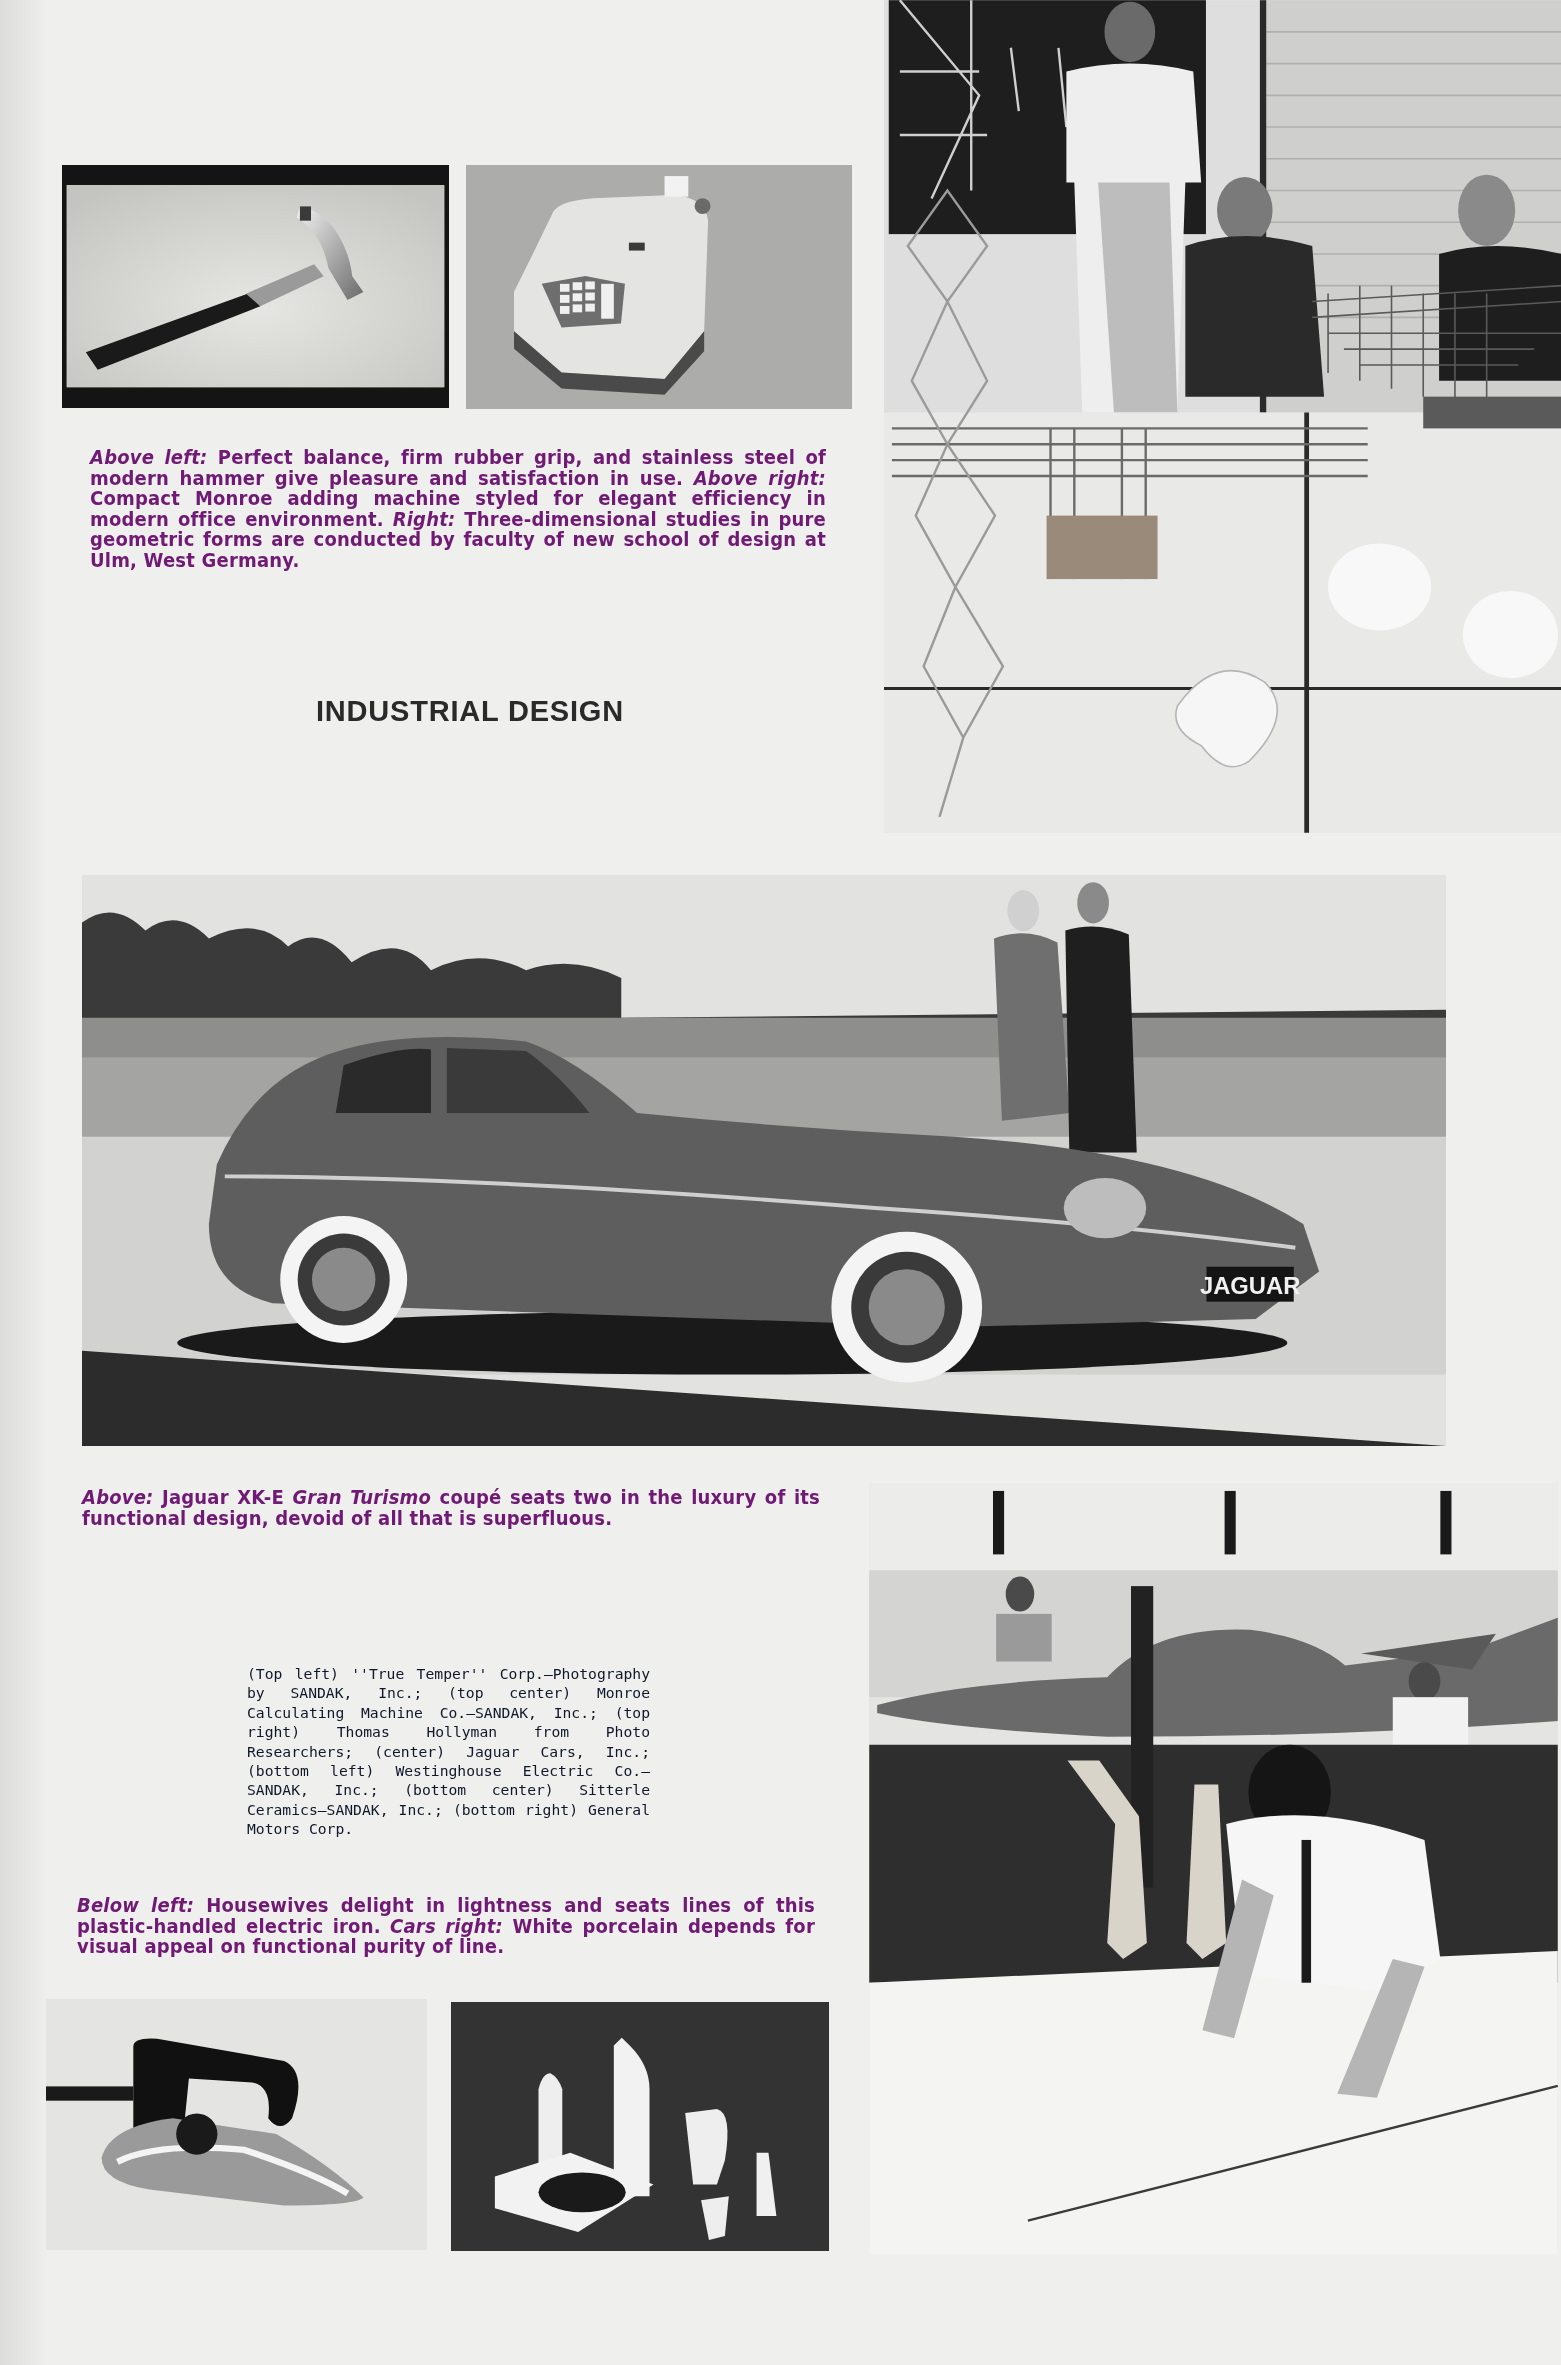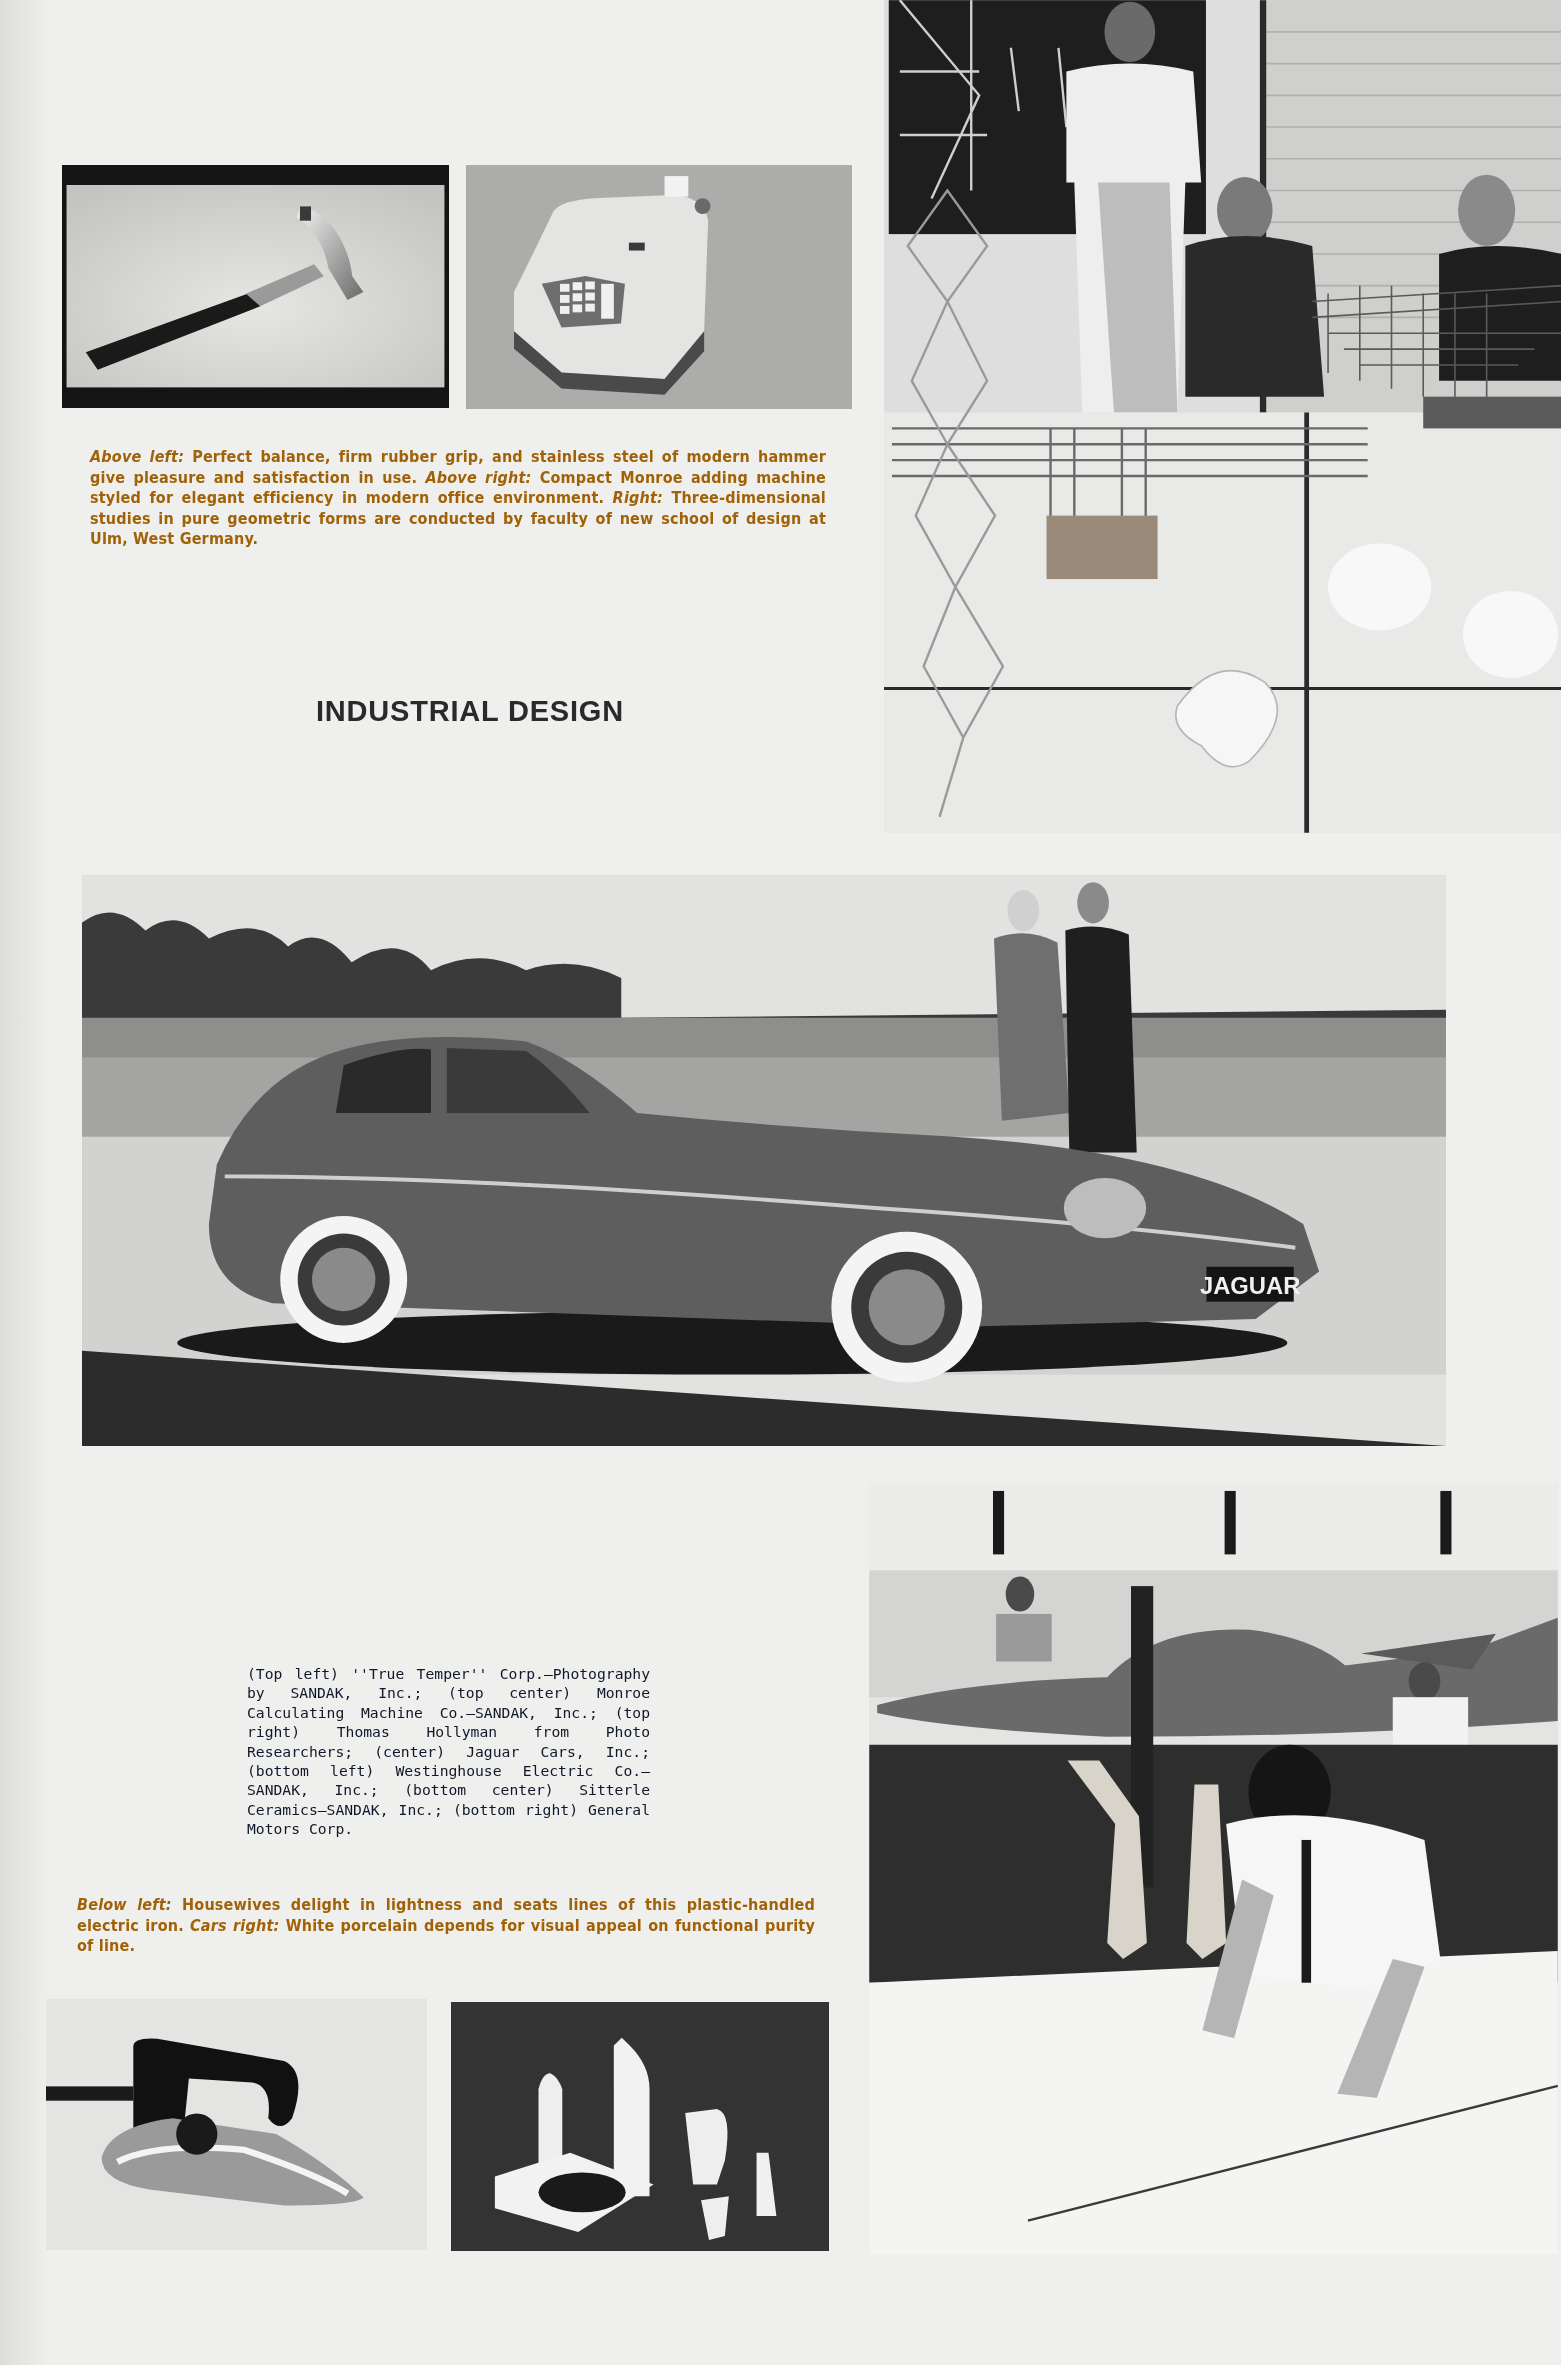--- a/index.html
+++ b/index.html
@@ -9,22 +9,22 @@
       font-family: "DejaVu Sans", sans-serif;
       color: #1c1c1c;
     }
     .page-shade {
       position: absolute; left: 0; top: 0; width: 48px; height: 2366px;
       background: linear-gradient(to right, #dcdcda, #efefed);
     }
     .photo { position: absolute; overflow: hidden; }
     .caption {
       position: absolute; font-family: "DejaVu Sans Condensed", "DejaVu Sans", sans-serif;
-      font-size: 16px; line-height: 20.6px; text-align: justify; font-weight: bold;
-      letter-spacing: 0.2px; color: #a16207;
+      font-size: 20px; line-height: 20.6px; text-align: justify; font-weight: bold;
+      letter-spacing: 0.2px; color: #701a75;
     }
     .caption p { margin: 0 0 20.6px 0; }
     .caption i { font-style: italic; font-weight: bold; }
     .title {
       position: absolute; left: 316px; top: 695px;
       font-family: "Liberation Sans", sans-serif; font-weight: bold;
       font-size: 29px; letter-spacing: 0.8px; color: #2a2a2a;
     }
     .credits {
       position: absolute; left: 247px; top: 1664px; width: 403px;
@@ -188,20 +188,23 @@
       <circle cx="1040" cy="545" r="48" fill="#8a8a8a"></circle>
 
     <ellipse cx="1290" cy="420" rx="52" ry="38" fill="#bdbdbd"></ellipse>
 
     <rect x="1418" y="494" width="110" height="44" fill="#141414"></rect>
     <text x="1473" y="528" text-anchor="middle" font-family="Liberation Sans, sans-serif" font-weight="bold" font-size="30" fill="#f0f0f0">JAGUAR</text>
   </svg>
 </div>
 
 <div class="caption" style="left:82px; top:1487px; width:738px;">
+  <p>
+    <i>Above:</i><span> Jaguar XK-E </span><i>Gran Turismo</i><span> coupé seats two in the luxury of its functional design, devoid of all that is superfluous.</span>
+  </p>
 </div>
 
 <div class="credits">(Top left) ''True Temper'' Corp.—Photography by SANDAK, Inc.; (top center) Monroe Calculating Machine Co.—SANDAK, Inc.; (top right) Thomas Hollyman from Photo Researchers; (center) Jaguar Cars, Inc.; (bottom left) Westinghouse Electric Co.—SANDAK, Inc.; (bottom center) Sitterle Ceramics—SANDAK, Inc.; (bottom right) General Motors Corp.</div>
 
 <div class="photo" style="left:869px; top:1483px; width:689px; height:771px; background:#e6e6e4;">
   <svg width="689" height="771" viewBox="0 0 868 972">
     <rect width="868" height="972" fill="#e4e4e2"></rect>
     <rect x="0" y="0" width="868" height="120" fill="#ececea"></rect>
     <rect x="156" y="10" width="14" height="80" fill="#1a1a1a"></rect>
     <rect x="448" y="10" width="14" height="80" fill="#1a1a1a"></rect>

